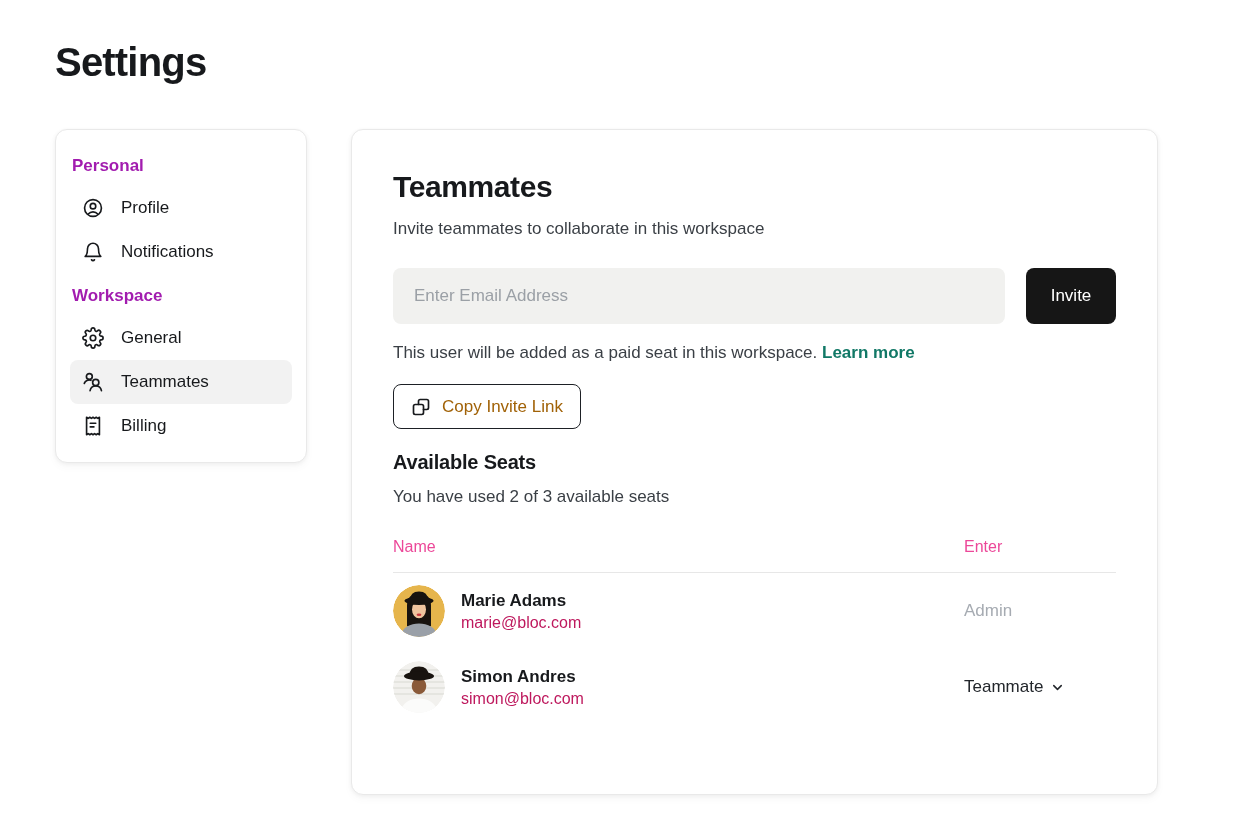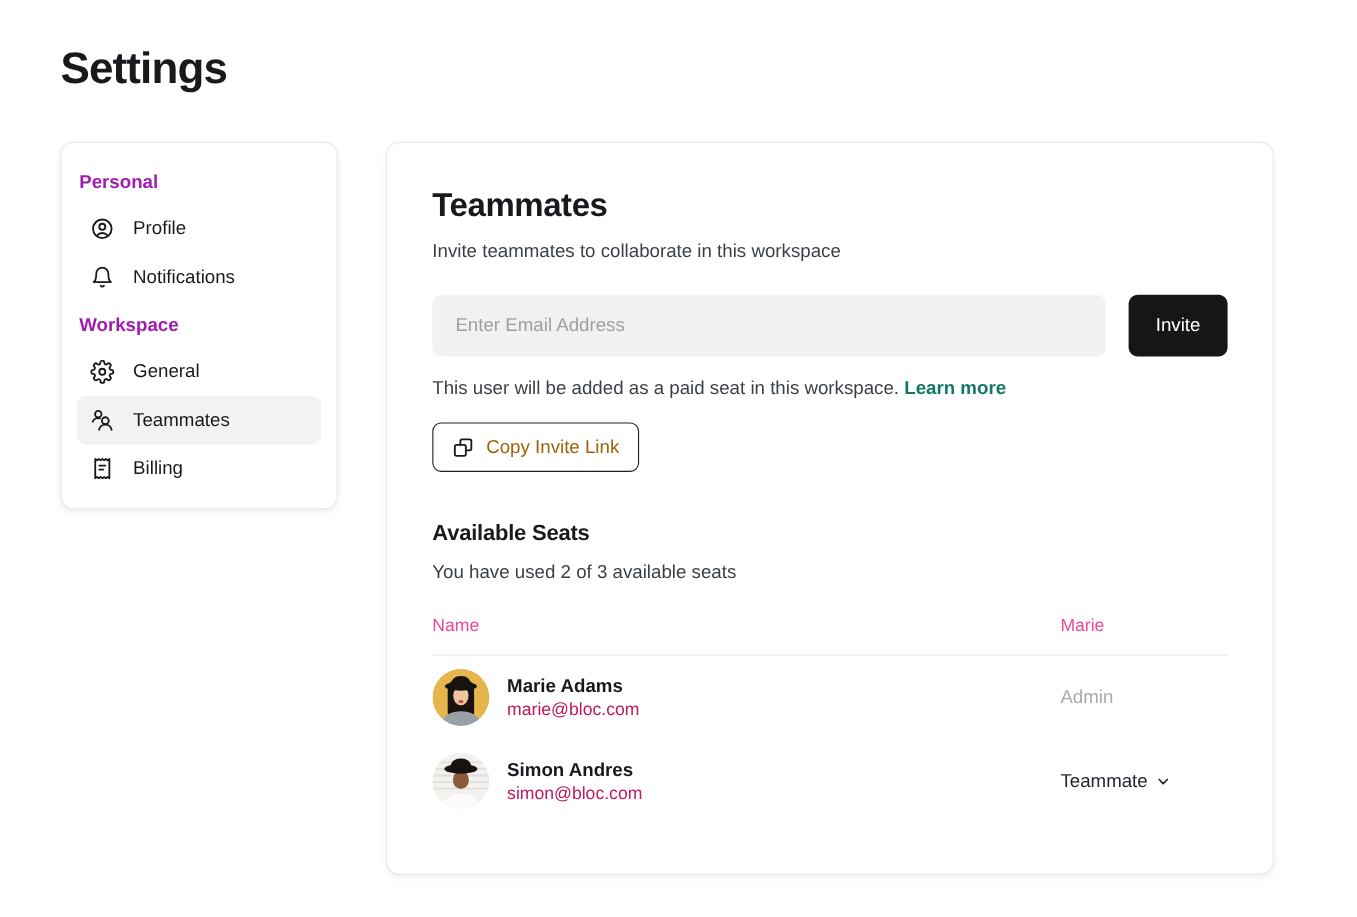--- a/index.html
+++ b/index.html
@@ -36,21 +36,21 @@
                 border-radius: 8px; font-size: 17px; font-family: inherit; cursor: pointer; }
 
   .paid-note { margin-top: 19px; font-size: 17px; color: #3a3f45; }
   .learn-more { color: #117866; font-weight: 700; text-decoration: none; cursor: pointer; }
 
   .copy-btn { margin-top: 21px; display: inline-flex; align-items: center; gap: 11px;
               height: 45px; padding: 0 17px; background: #fff; border: 1.5px solid #1d2025;
               border-radius: 8px; font-size: 17px; font-family: inherit; color: #a16207; cursor: pointer; }
   .copy-btn .icn { width: 20px; height: 20px; }
 
-  .seats-heading { margin-top: 45px; font-size: 20px; font-weight: 800; letter-spacing: -0.2px; }
+  .seats-heading { margin-top: 22px; font-size: 20px; font-weight: 800; letter-spacing: -0.2px; }
   .seats-summary { margin-top: 13px; font-size: 17px; color: #3a3f45; }
 
   .table { margin-top: 31px; }
   .thead { display: flex; font-size: 16px; color: #ec4899; padding-bottom: 16px;
            border-bottom: 1px solid #e7e7e7; }
   .col-name { flex: 1; }
   .col-role { width: 152px; }
   .trow { display: flex; align-items: center; padding: 12px 0; justify-content: center; }
   .person { flex: 1; display: flex; align-items: center; gap: 16px; }
   .avatar { width: 52px; height: 52px; border-radius: 50%; overflow: hidden; flex: 0 0 52px; }
@@ -151,21 +151,21 @@
         </span>
         <span>Copy Invite Link</span>
       </button>
 
       <h3 class="seats-heading">Available Seats</h3>
       <p class="seats-summary">You have used 2 of 3 available seats</p>
 
       <div class="table">
         <div class="thead">
           <div class="col-name">Name</div>
-          <div class="col-role">Marie</div>
+          <div class="col-role">Enter</div>
         </div>
 
         <div class="trow">
           <div class="person">
             <span class="avatar">
               <svg viewBox="0 0 52 52" width="52" height="52">
                 <defs>
                     <clipPath id="cpa">
                       <circle cx="26" cy="26" r="26"></circle>
                     </clipPath>

